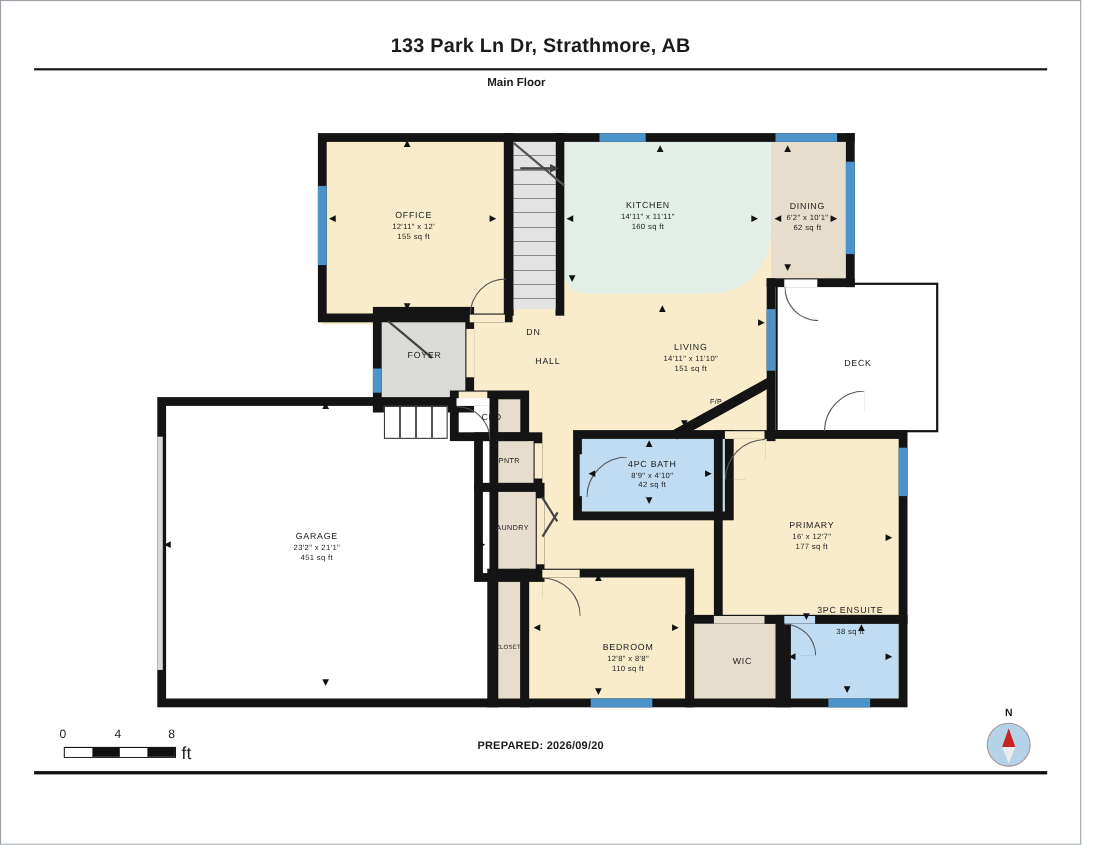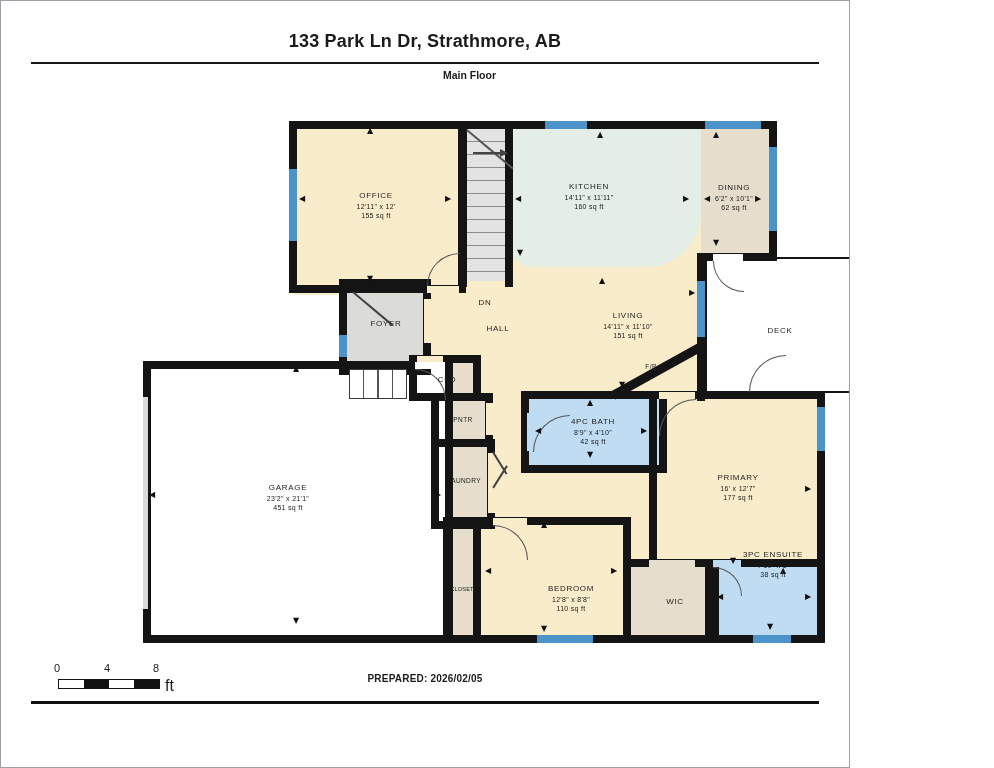--- a/index.html
+++ b/index.html
@@ -1,16 +1,16 @@
 <!DOCTYPE html>
 <html><head>
 <meta charset="utf-8">
 <style>
   html,body{margin:0;padding:0;background:#fff;}
-  .page{position:relative;width:850px;height:768px;background:#fff;border:1px solid #9aa0a6;
+  .page{position:relative;width:983px;height:768px;background:#fff;border:1px solid #9aa0a6;
         box-sizing:border-box;overflow:hidden;font-family:"Liberation Sans",sans-serif;color:#1b1b1b;padding-left:12px;}
   .abs{position:absolute;}
   
   .title{position:absolute;left:0;right:0;top:30px;text-align:center;font-size:18px;font-weight:bold;letter-spacing:.2px;}
   .hrule{position:absolute;left:30px;right:30px;top:61px;height:2px;background:#161616;}
   .floorlbl{position:absolute;left:330px;top:68px;width:165px;text-align:right;font-size:10.5px;font-weight:bold;}
   .arealines{position:absolute;left:505px;top:68px;font-size:10.5px;line-height:17.4px;}
   
   .fill{position:absolute;}
   .cream{background:#f8ecca;}
@@ -264,21 +264,21 @@
   <div class="scale-num" style="left:103px;top:661px">4</div>
   <div class="scale-num" style="left:152px;top:661px">8</div>
   <div class="scale-bar">
     <div class="sb-w"></div>
       <div class="sb-b"></div>
       <div class="sb-w"></div>
       <div class="sb-b"></div>
   </div>
   <div class="ft-lbl">ft</div>
 
-  <div class="prepared">PREPARED: 2026/02/05</div>
+  <div class="prepared">PREPARED: 2026/09/20</div>
 
   <div class="north-n">N</div>
   <div class="compass-circle"></div>
   <div class="needle-up"></div>
   <div class="needle-dn"></div>
 
   <div class="brule"></div>
 </div>
 
 </body></html>

